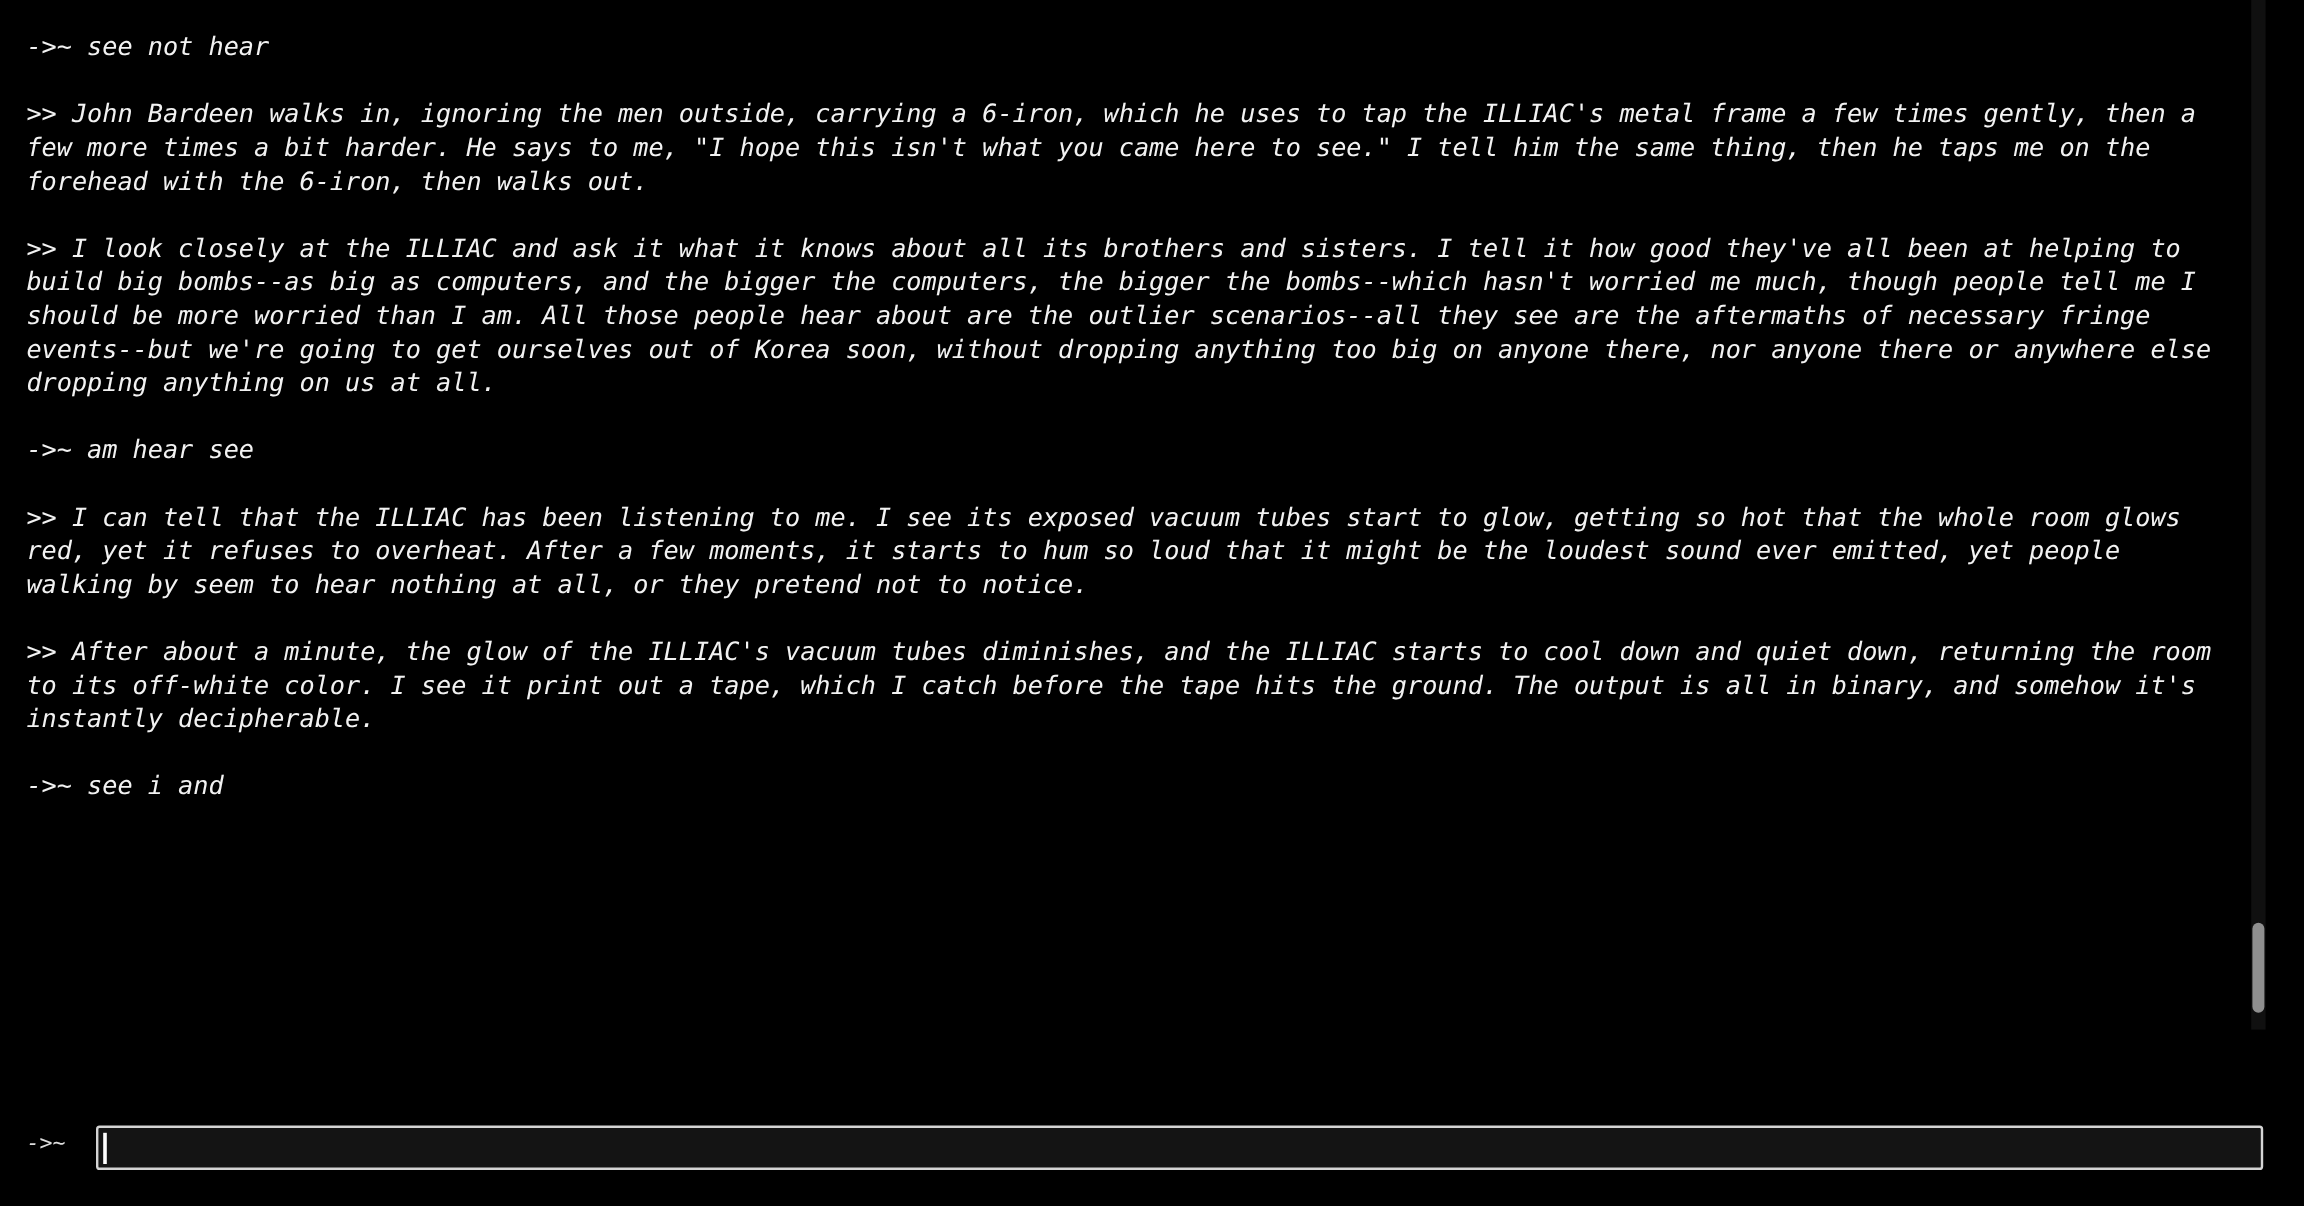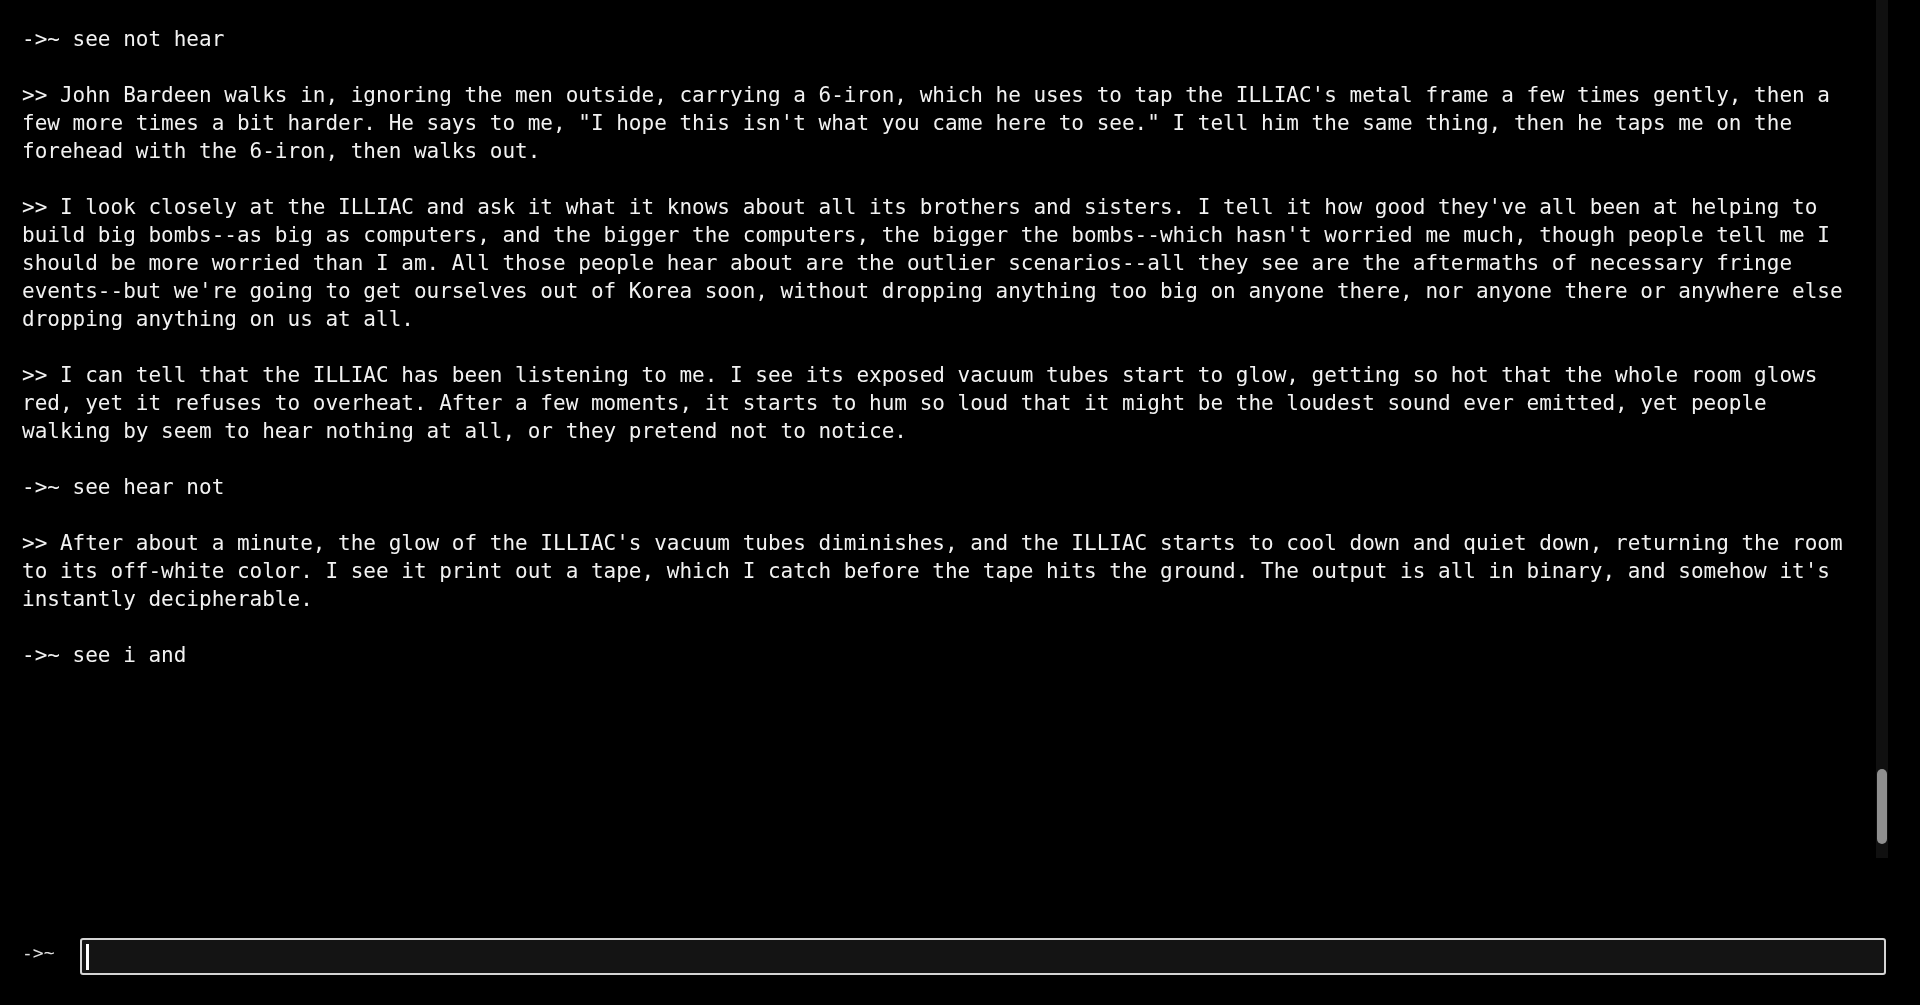--- a/index.html
+++ b/index.html
@@ -9,20 +9,21 @@
     width: 1920px;
     height: 1005px;
     overflow: hidden;
   }
   .screen {
     position: relative;
     width: 1920px;
     height: 1005px;
     background: #000000;
     font-family: "DejaVu Sans Mono", monospace;
+    font-style: italic;
   }
   
   .output {
     position: absolute;
     top: 0;
     left: 0;
     width: 1838px;
     padding: 25px 0 0 22px;
     font-size: 21px;
     line-height: 28px;
@@ -103,22 +104,22 @@
 </style>
 </head>
 <body>
 
 <div class="screen">
 
   <div class="output">
       <div class="block command">-&gt;~ see not hear</div>
       <div class="block response">&gt;&gt; John Bardeen walks in, ignoring the men outside, carrying a 6-iron, which he uses to tap the ILLIAC's metal frame a few times gently, then a few more times a bit harder. He says to me, "I hope this isn't what you came here to see." I tell him the same thing, then he taps me on the forehead with the 6-iron, then walks out.</div>
       <div class="block response">&gt;&gt; I look closely at the ILLIAC and ask it what it knows about all its brothers and sisters. I tell it how good they've all been at helping to build big bombs--as big as computers, and the bigger the computers, the bigger the bombs--which hasn't worried me much, though people tell me I should be more worried than I am. All those people hear about are the outlier scenarios--all they see are the aftermaths of necessary fringe events--but we're going to get ourselves out of Korea soon, without dropping anything too big on anyone there, nor anyone there or anywhere else dropping anything on us at all.</div>
+      <div class="block command">-&gt;~ am hear see</div>
       <div class="block response">&gt;&gt; I can tell that the ILLIAC has been listening to me. I see its exposed vacuum tubes start to glow, getting so hot that the whole room glows red, yet it refuses to overheat. After a few moments, it starts to hum so loud that it might be the loudest sound ever emitted, yet people walking by seem to hear nothing at all, or they pretend not to notice.</div>
-      <div class="block command">-&gt;~ see hear not</div>
       <div class="block response">&gt;&gt; After about a minute, the glow of the ILLIAC's vacuum tubes diminishes, and the ILLIAC starts to cool down and quiet down, returning the room to its off-white color. I see it print out a tape, which I catch before the tape hits the ground. The output is all in binary, and somehow it's instantly decipherable.</div>
       <div class="block command">-&gt;~ see i and</div>
     </div>
 
   <div class="scrollbar-track">
     <div class="scrollbar-thumb"></div>
   </div>
 
   <div class="input-row">
     <span class="prompt">-&gt;~</span>

